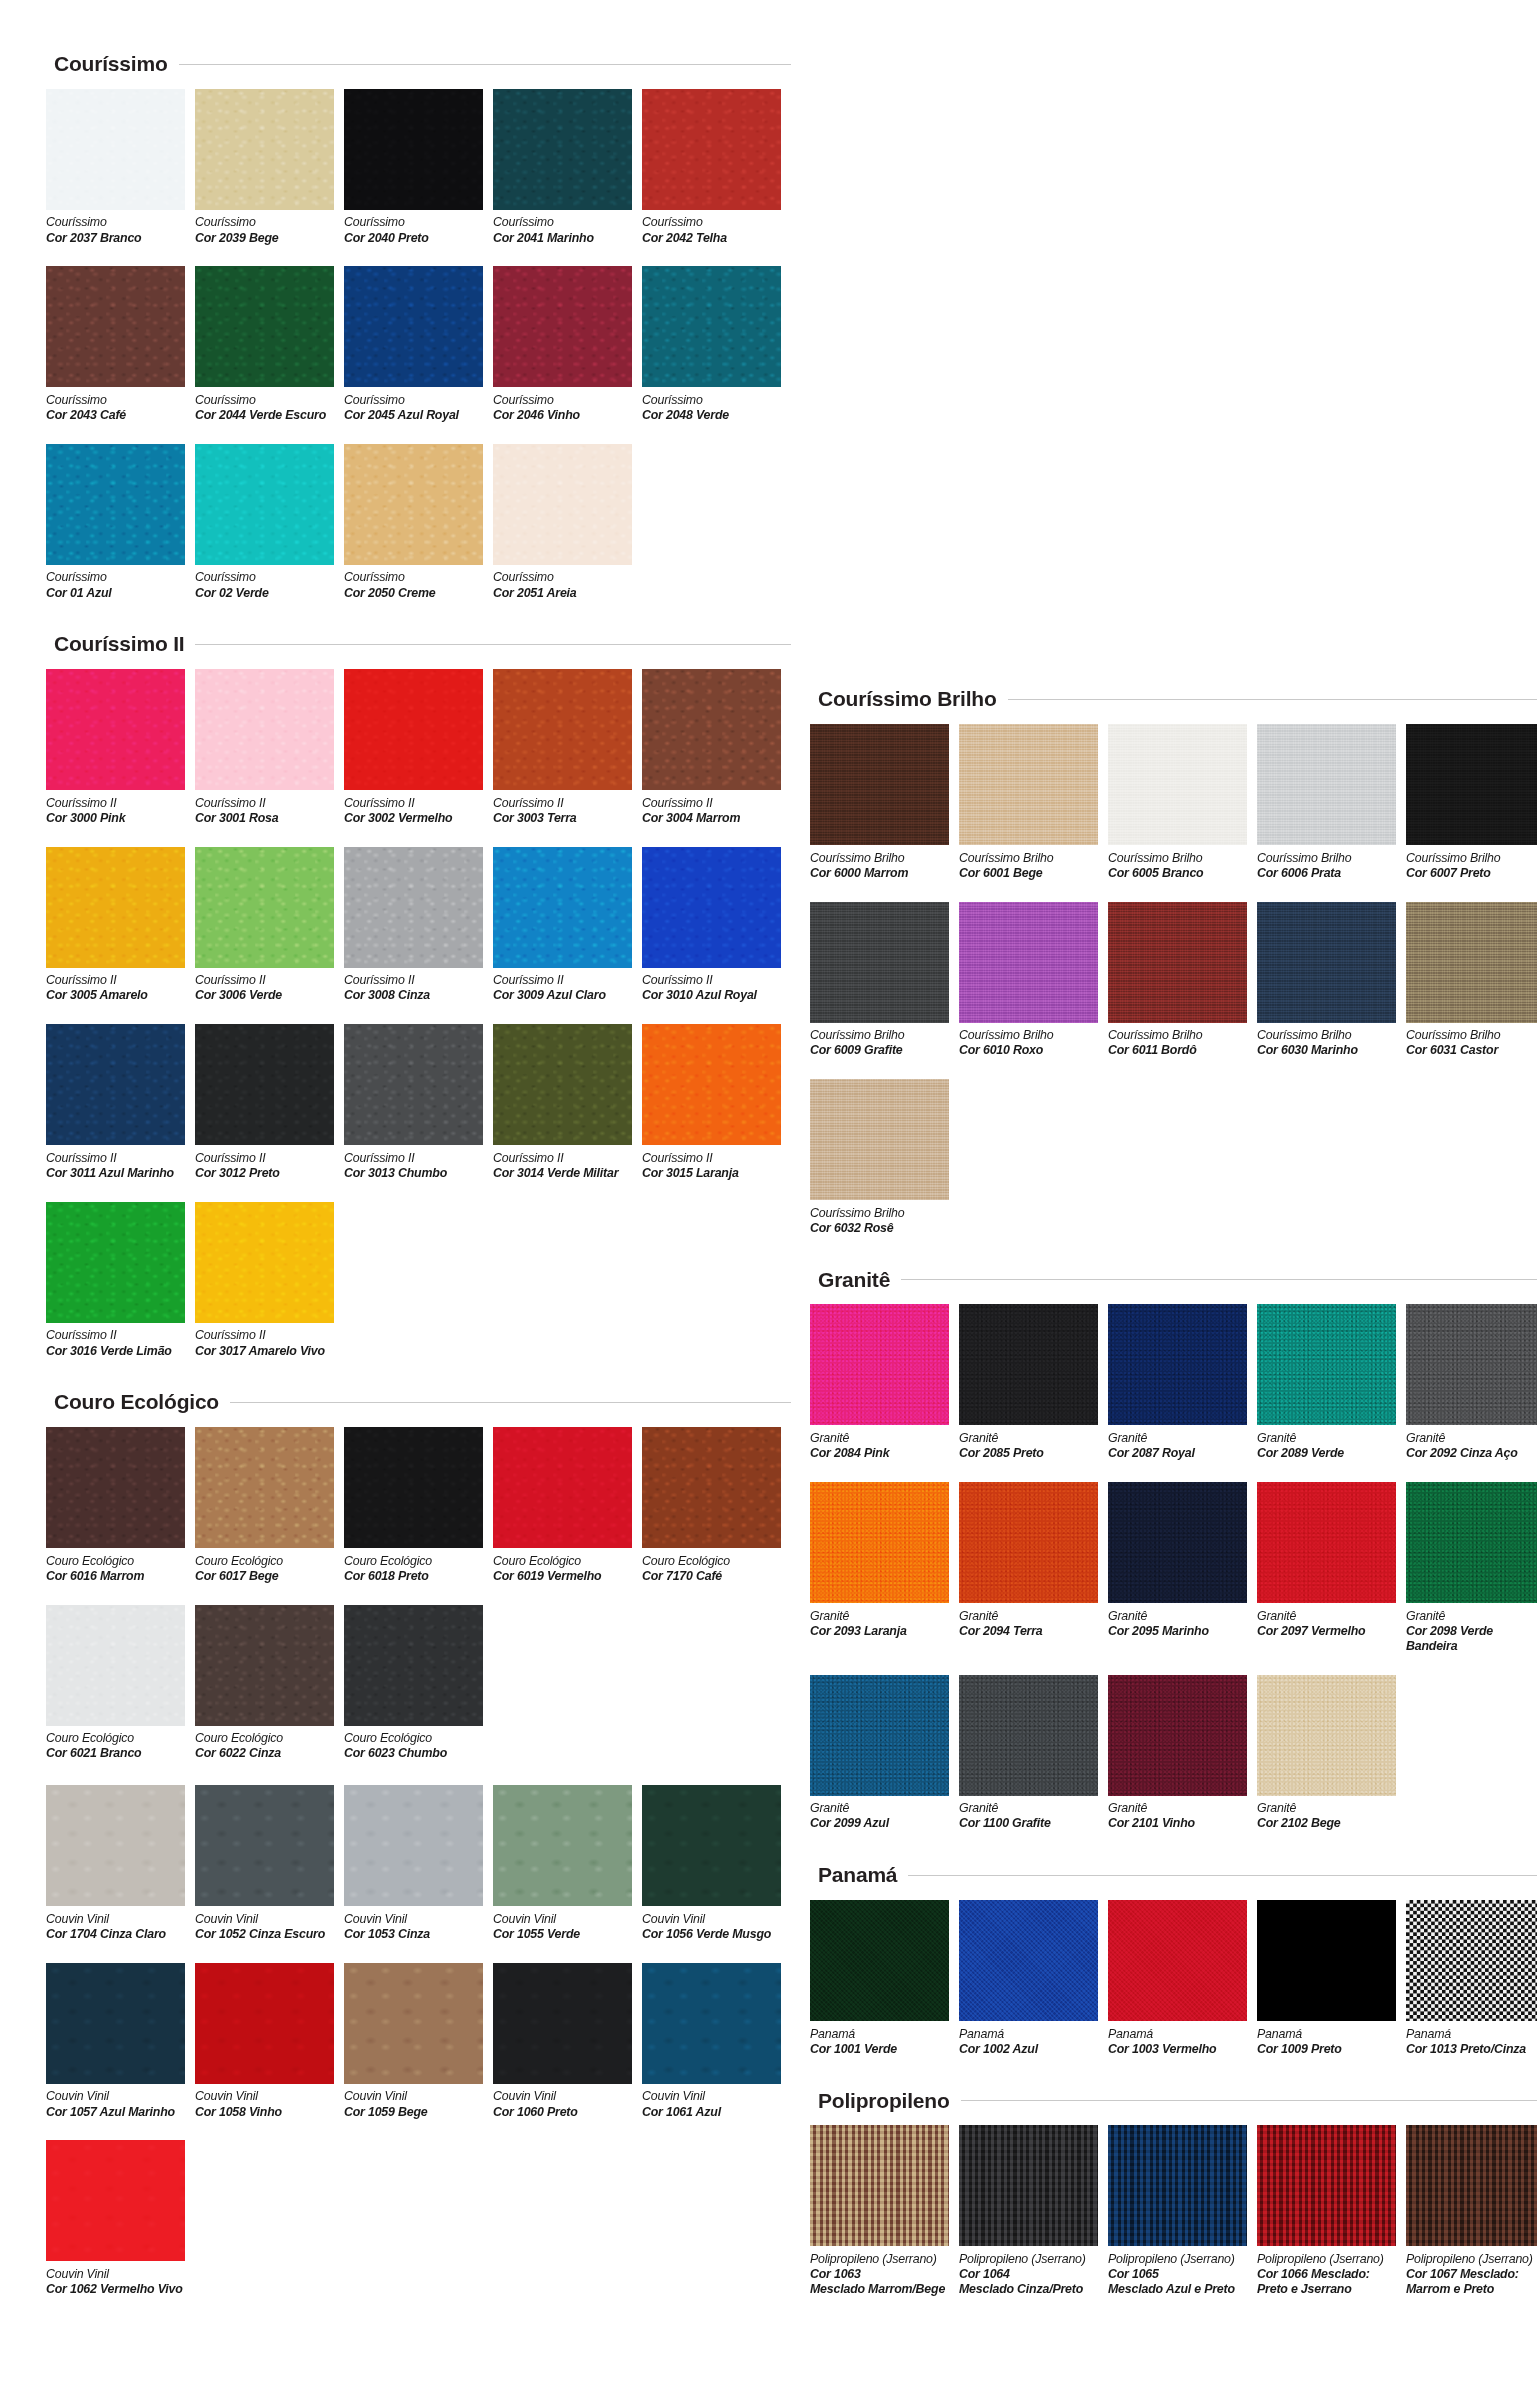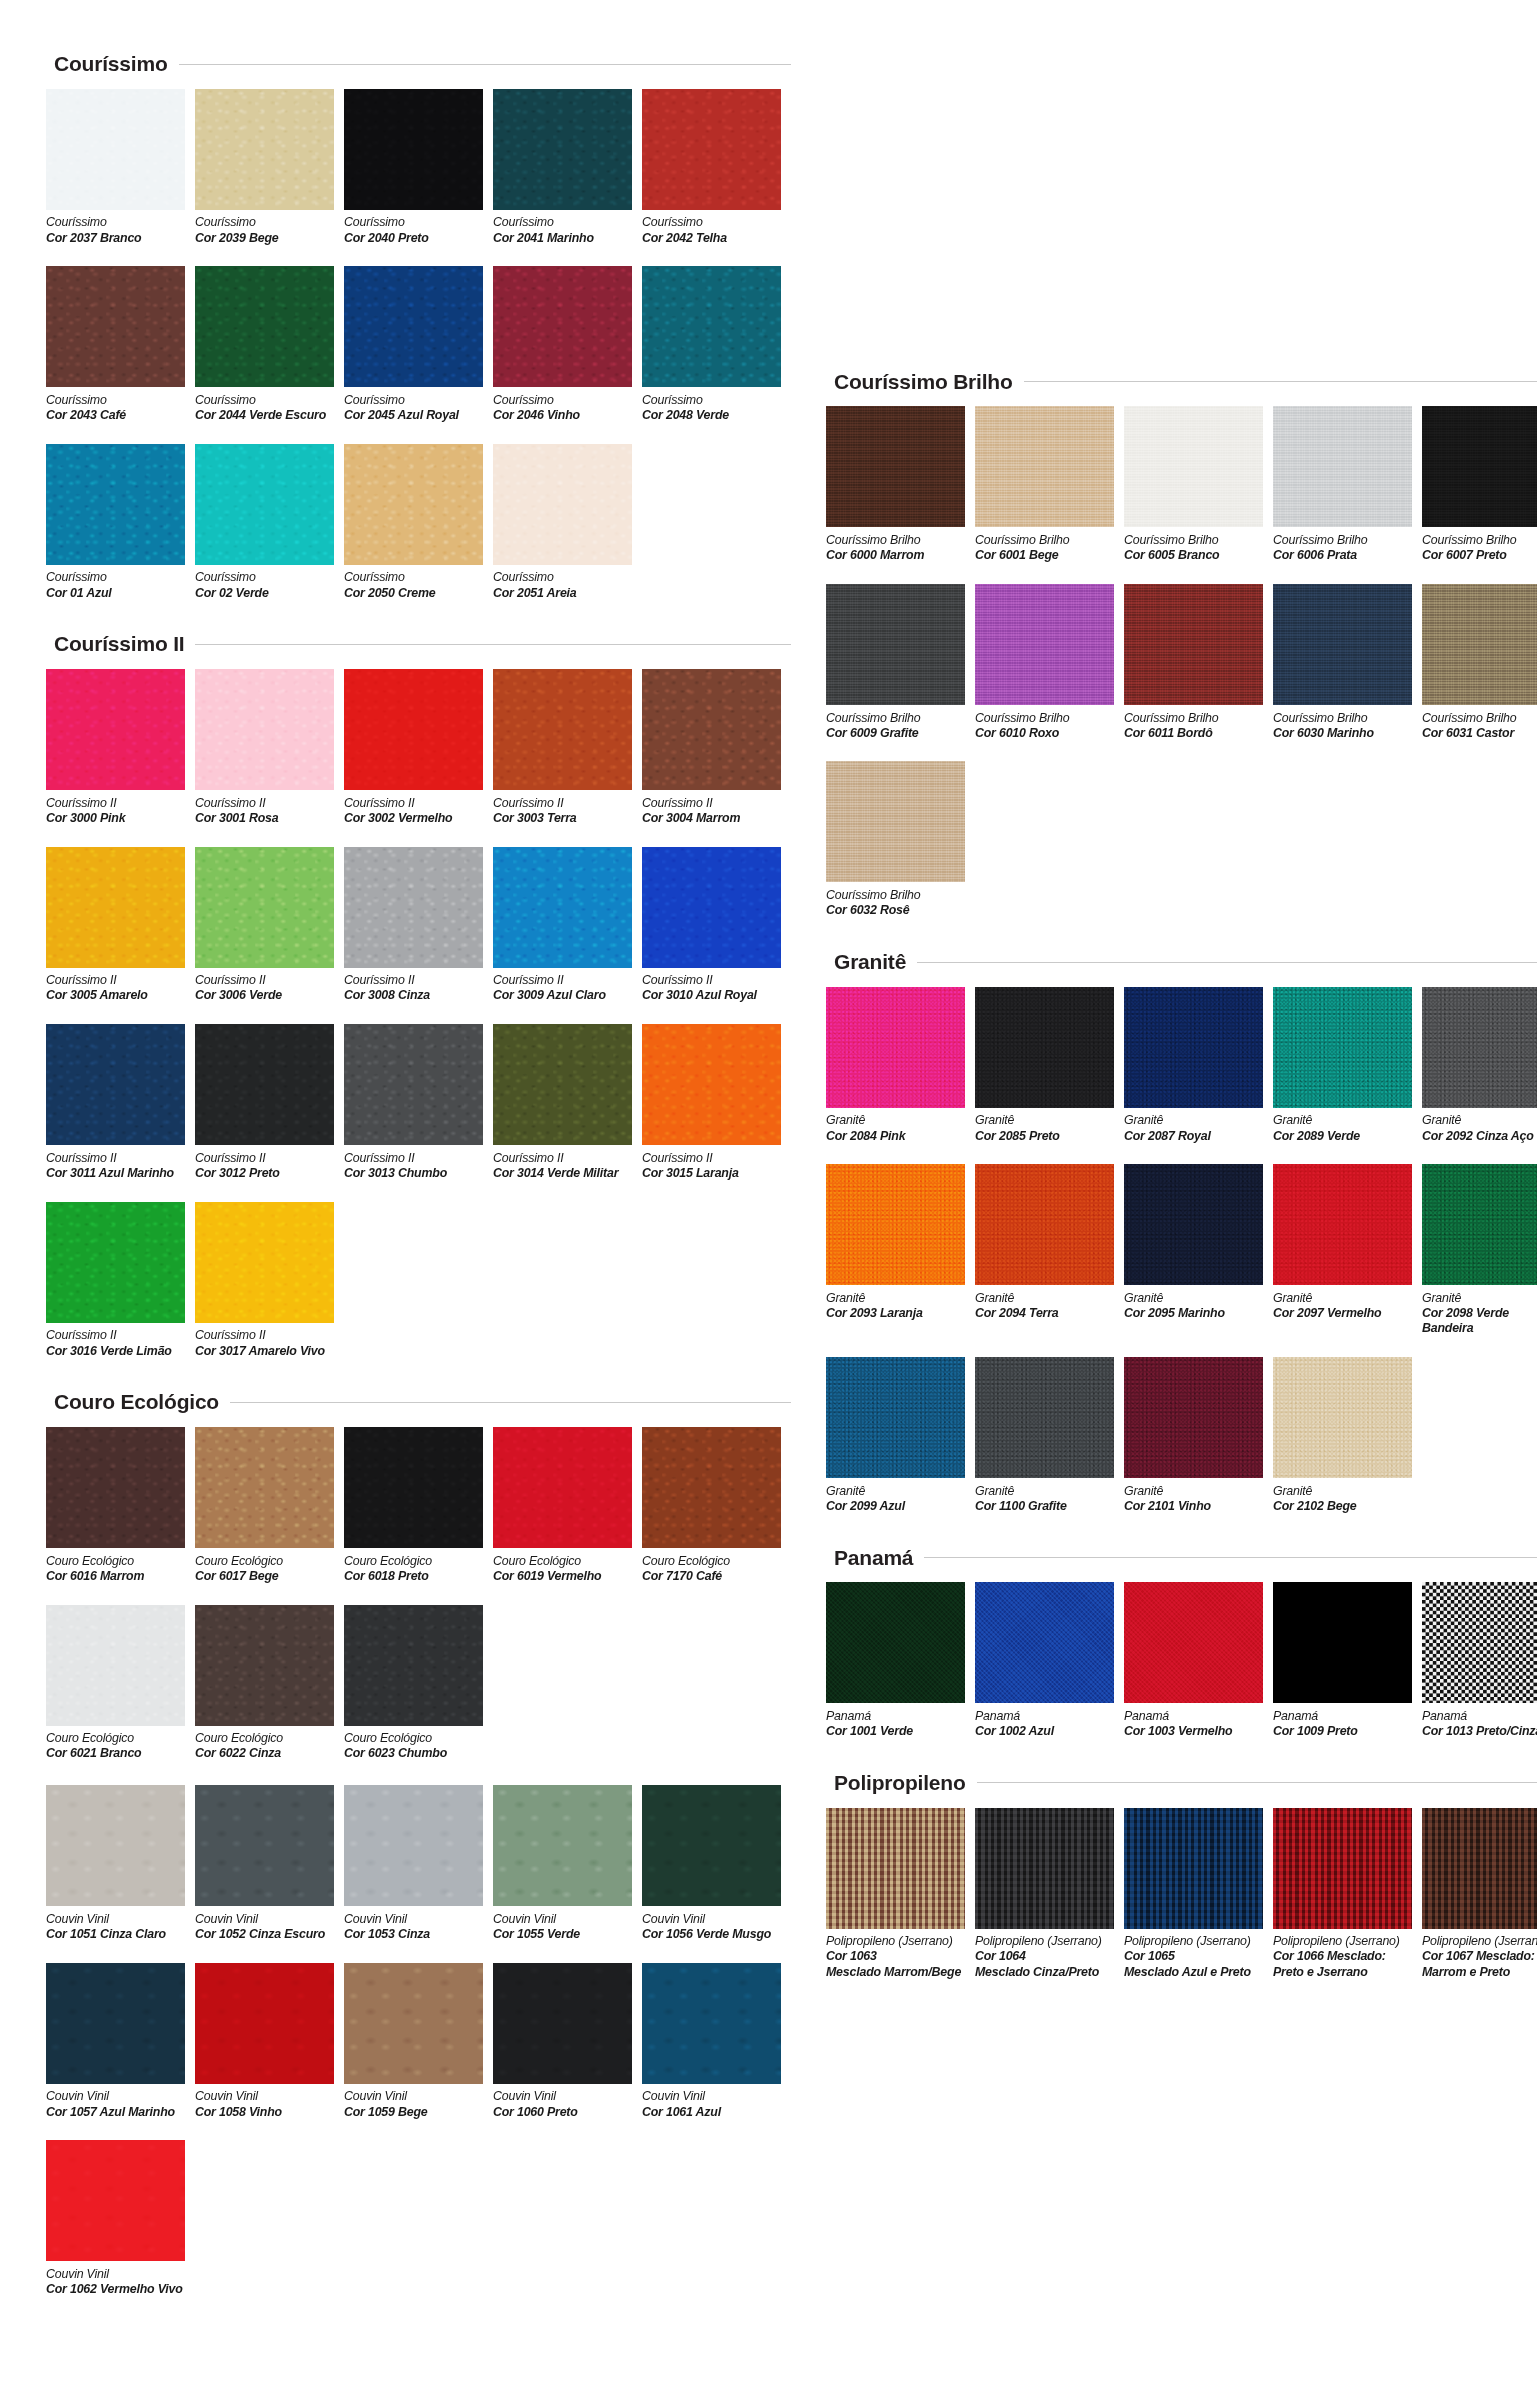--- a/index.html
+++ b/index.html
@@ -10,22 +10,22 @@
   }
   #page {
     position: relative;
     width: 1537px;
     min-height: 2401px;
     background: #fff;
     padding: 41px 46px 32px 46px;
   }
   .columns {
     display: flex;
-    gap: 16px;
-    align-items: center;
+    gap: 0;
+    align-items: flex-end;
   }
   .col { width: 745px; flex: 0 0 745px; }
   .col.right { margin-left: 19px; }
 
   .section { margin-bottom: 3.2px; }
   .section-head {
     display: flex;
     align-items: center;
     gap: 11px;
     margin: 11px 0 12.8px 8px;
@@ -533,21 +533,21 @@
           <div class="row-gap"></div>
         </div>
         <div class="section">
           <div class="swatch-row">
             <div class="cell">
               <div class="chip t-vinyl" style="background: rgb(194, 189, 182);">
                 <div class="grain"></div>
               </div>
               <div class="label">
                 <span class="fam">Couvin Vinil</span>
-                <span class="cor">Cor 1051 Cinza Claro</span>
+                <span class="cor">Cor 1704 Cinza Claro</span>
               </div>
             </div>
             <div class="cell">
               <div class="chip t-vinyl" style="background: rgb(75, 84, 88);">
                 <div class="grain"></div>
               </div>
               <div class="label">
                 <span class="fam">Couvin Vinil</span>
                 <span class="cor">Cor 1052 Cinza Escuro</span>
               </div>

